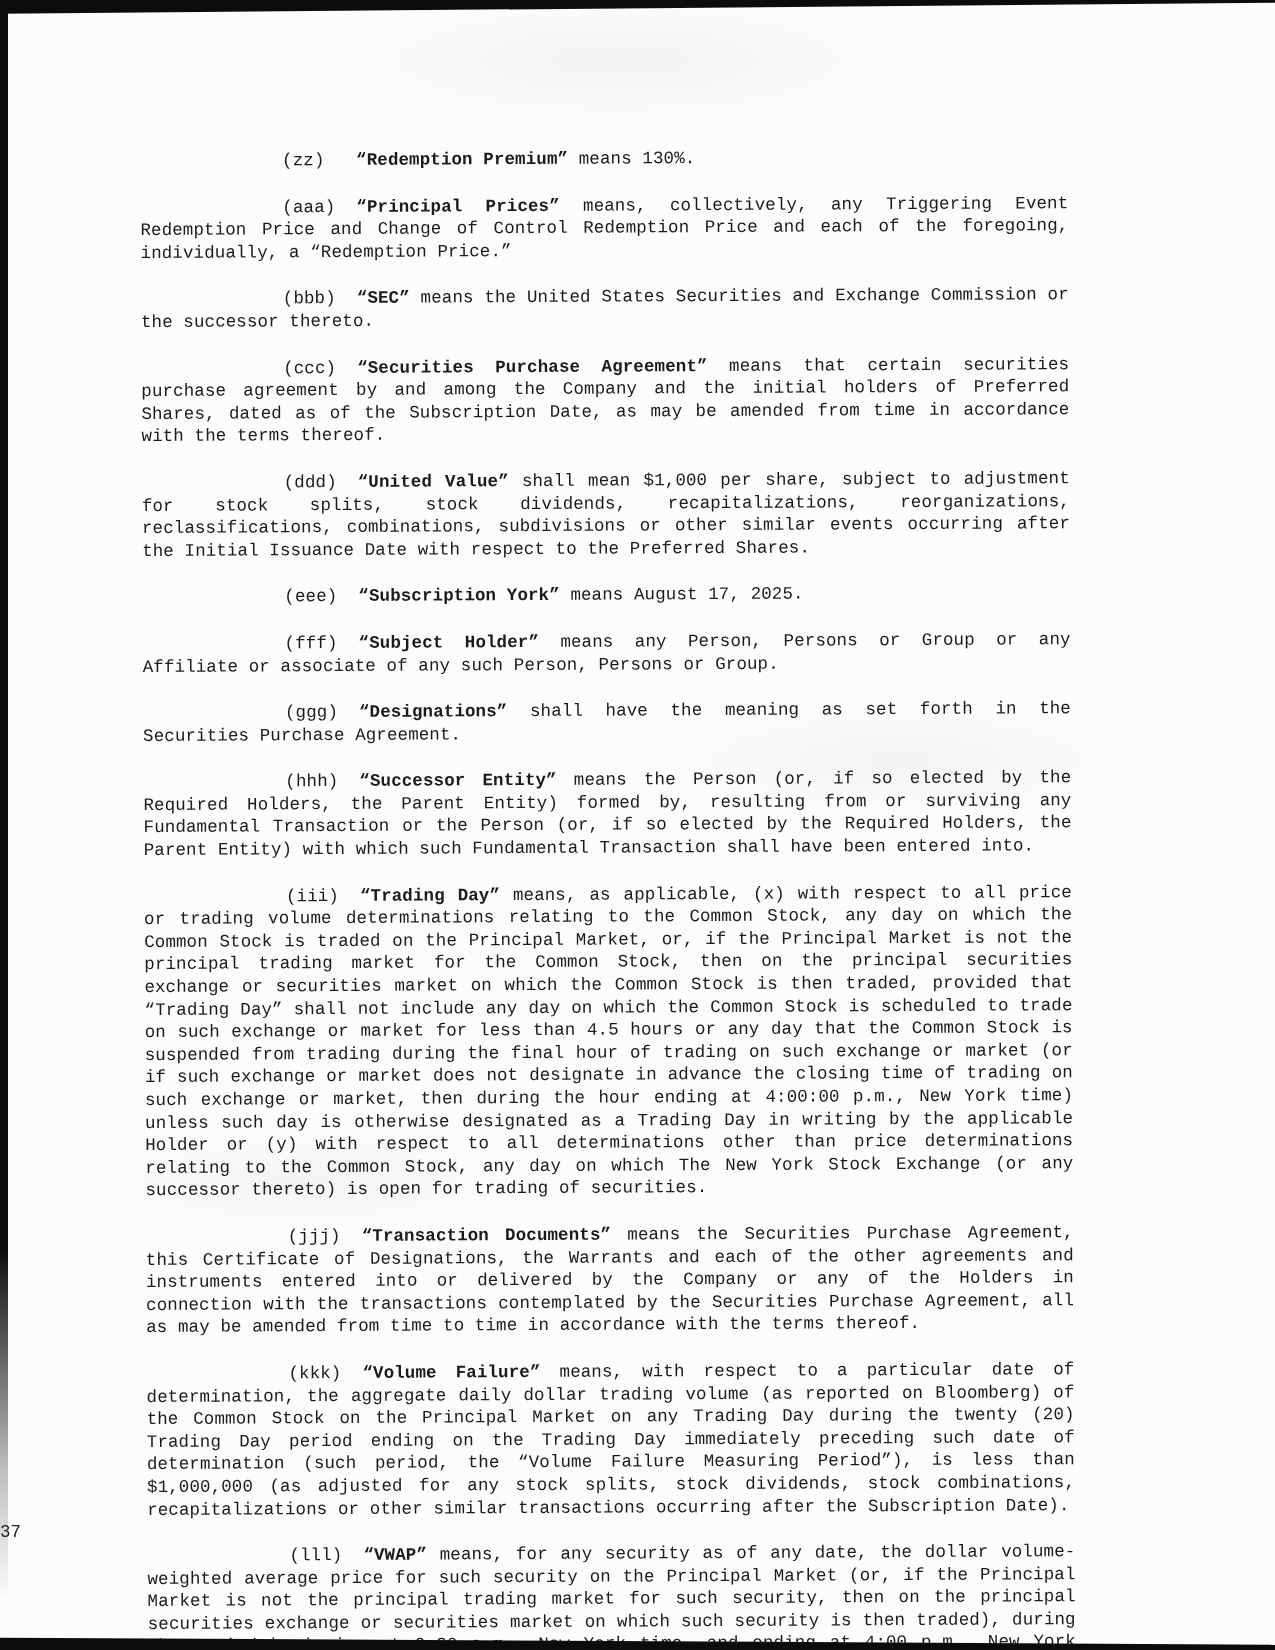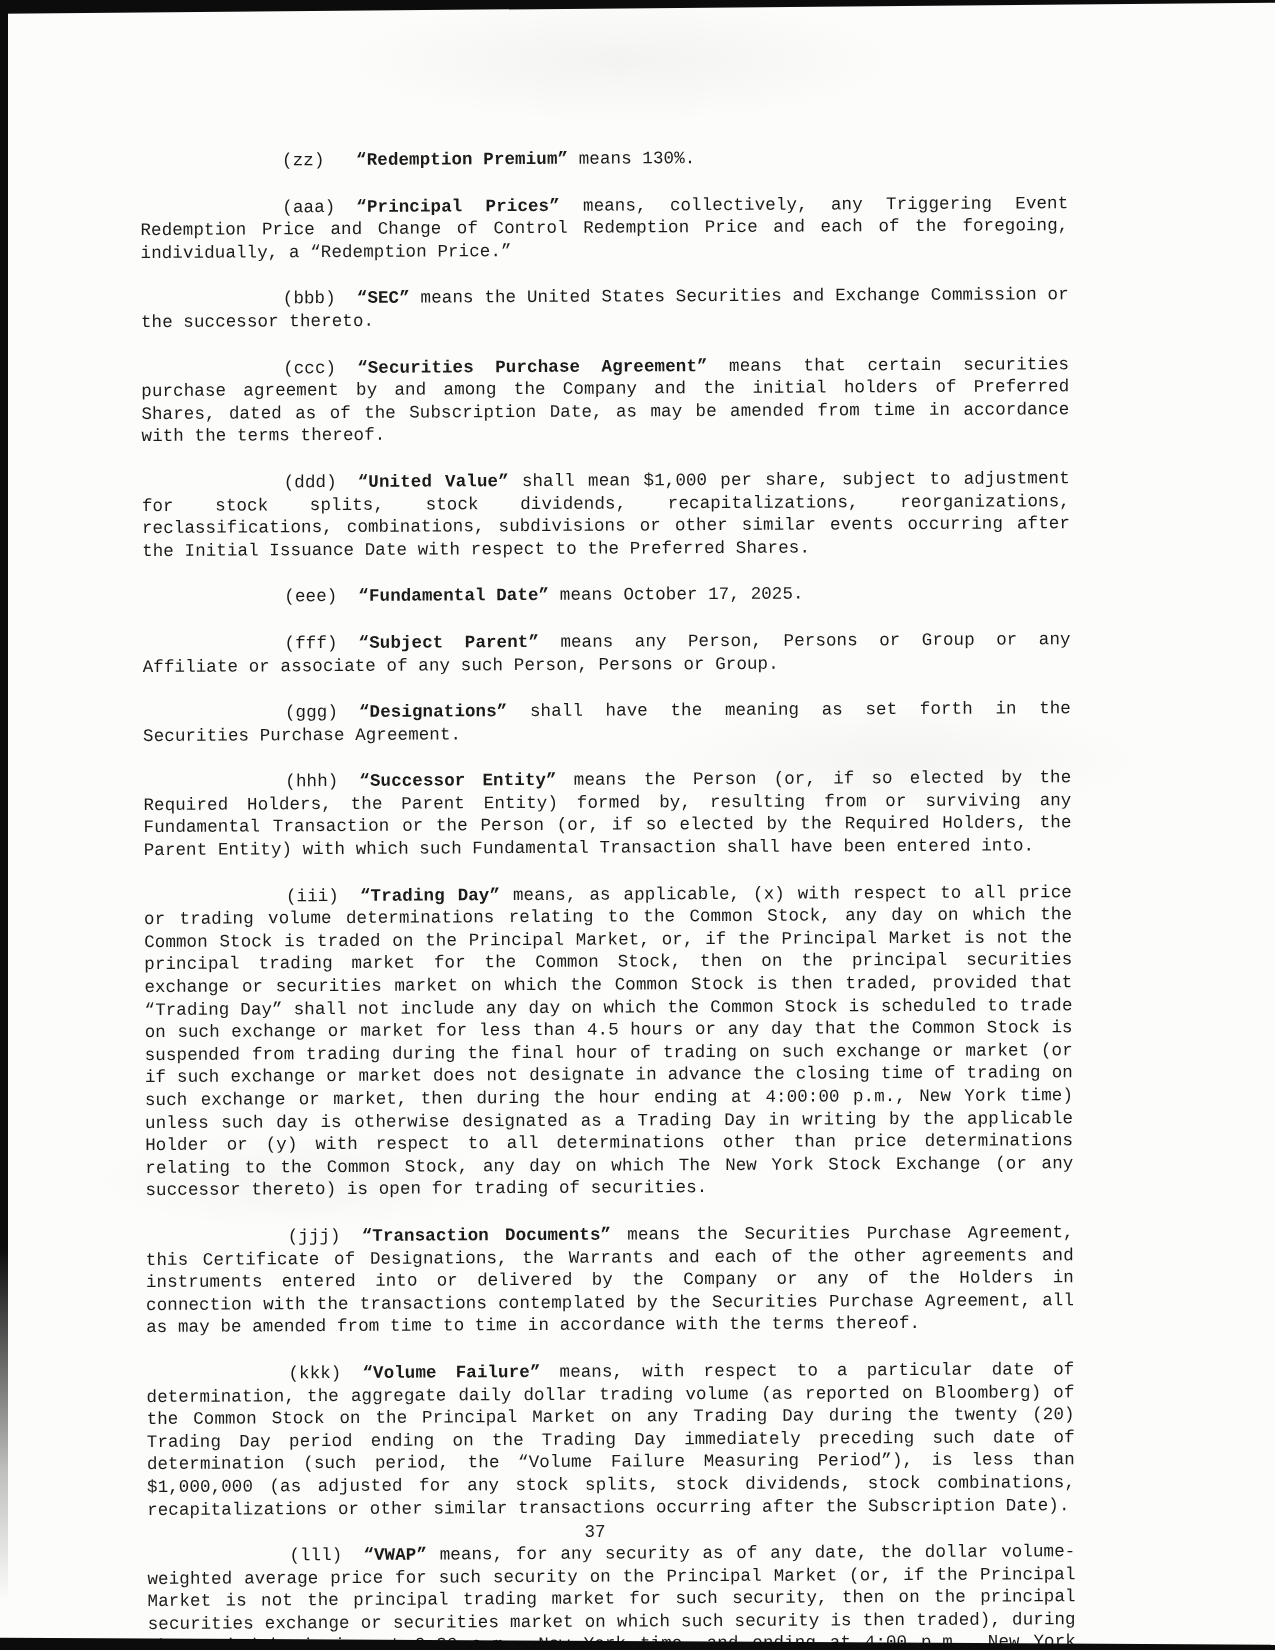--- a/index.html
+++ b/index.html
@@ -63,21 +63,20 @@
     white-space: nowrap;
   }
   .term {
     font-weight: bold;
   }
   .pagenum {
     position: absolute;
     top: 1522px;
     left: 0;
     width: 1190px;
-    text-align: center;
     font-size: 17.5px;
     color: #222222;
   }
 </style>
 </head>
 <body>
 
 <div class="scan-page">
   <div class="top-bar"></div>
   <div class="left-bar"></div>
@@ -86,23 +85,23 @@
   <p class="def"><span class="tabcell">(zz)</span><span class="term">“Redemption Premium”</span><span> means 130%.</span></p>
 
   <p class="def"><span class="tabcell">(aaa)</span><span class="term">“Principal Prices”</span><span> means, collectively, any Triggering Event Redemption Price and Change of Control Redemption Price and each of the foregoing, individually, a “Redemption Price.”</span></p>
 
   <p class="def"><span class="tabcell">(bbb)</span><span class="term">“SEC”</span><span> means the United States Securities and Exchange Commission or the successor thereto.</span></p>
 
   <p class="def"><span class="tabcell">(ccc)</span><span class="term">“Securities Purchase Agreement”</span><span> means that certain securities purchase agreement by and among the Company and the initial holders of Preferred Shares, dated as of the Subscription Date, as may be amended from time in accordance with the terms thereof.</span></p>
 
   <p class="def"><span class="tabcell">(ddd)</span><span class="term">“United Value”</span><span> shall mean $1,000 per share, subject to adjustment for stock splits, stock dividends, recapitalizations, reorganizations, reclassifications, combinations, subdivisions or other similar events occurring after the Initial Issuance Date with respect to the Preferred Shares.</span></p>
 
-  <p class="def"><span class="tabcell">(eee)</span><span class="term">“Fundamental Date”</span><span> means October 17, 2025.</span></p>
+  <p class="def"><span class="tabcell">(eee)</span><span class="term">“Subscription York”</span><span> means August 17, 2025.</span></p>
 
-  <p class="def"><span class="tabcell">(fff)</span><span class="term">“Subject Parent”</span><span> means any Person, Persons or Group or any Affiliate or associate of any such Person, Persons or Group.</span></p>
+  <p class="def"><span class="tabcell">(fff)</span><span class="term">“Subject Holder”</span><span> means any Person, Persons or Group or any Affiliate or associate of any such Person, Persons or Group.</span></p>
 
   <p class="def"><span class="tabcell">(ggg)</span><span class="term">“Designations”</span><span> shall have the meaning as set forth in the Securities Purchase Agreement.</span></p>
 
   <p class="def"><span class="tabcell">(hhh)</span><span class="term">“Successor Entity”</span><span> means the Person (or, if so elected by the Required Holders, the Parent Entity) formed by, resulting from or surviving any Fundamental Transaction or the Person (or, if so elected by the Required Holders, the Parent Entity) with which such Fundamental Transaction shall have been entered into.</span></p>
 
   <p class="def"><span class="tabcell">(iii)</span><span class="term">“Trading Day”</span><span> means, as applicable, (x) with respect to all price or trading volume determinations relating to the Common Stock, any day on which the Common Stock is traded on the Principal Market, or, if the Principal Market is not the principal trading market for the Common Stock, then on the principal securities exchange or securities market on which the Common Stock is then traded, provided that “Trading Day” shall not include any day on which the Common Stock is scheduled to trade on such exchange or market for less than 4.5 hours or any day that the Common Stock is suspended from trading during the final hour of trading on such exchange or market (or if such exchange or market does not designate in advance the closing time of trading on such exchange or market, then during the hour ending at 4:00:00 p.m., New York time) unless such day is otherwise designated as a Trading Day in writing by the applicable Holder or (y) with respect to all determinations other than price determinations relating to the Common Stock, any day on which The New York Stock Exchange (or any successor thereto) is open for trading of securities.</span></p>
 
   <p class="def"><span class="tabcell">(jjj)</span><span class="term">“Transaction Documents”</span><span> means the Securities Purchase Agreement, this Certificate of Designations, the Warrants and each of the other agreements and instruments entered into or delivered by the Company or any of the Holders in connection with the transactions contemplated by the Securities Purchase Agreement, all as may be amended from time to time in accordance with the terms thereof.</span></p>
 
   <p class="def"><span class="tabcell">(kkk)</span><span class="term">“Volume Failure”</span><span> means, with respect to a particular date of determination, the aggregate daily dollar trading volume (as reported on Bloomberg) of the Common Stock on the Principal Market on any Trading Day during the twenty (20) Trading Day period ending on the Trading Day immediately preceding such date of determination (such period, the “Volume Failure Measuring Period”), is less than $1,000,000 (as adjusted for any stock splits, stock dividends, stock combinations, recapitalizations or other similar transactions occurring after the Subscription Date).</span></p>

